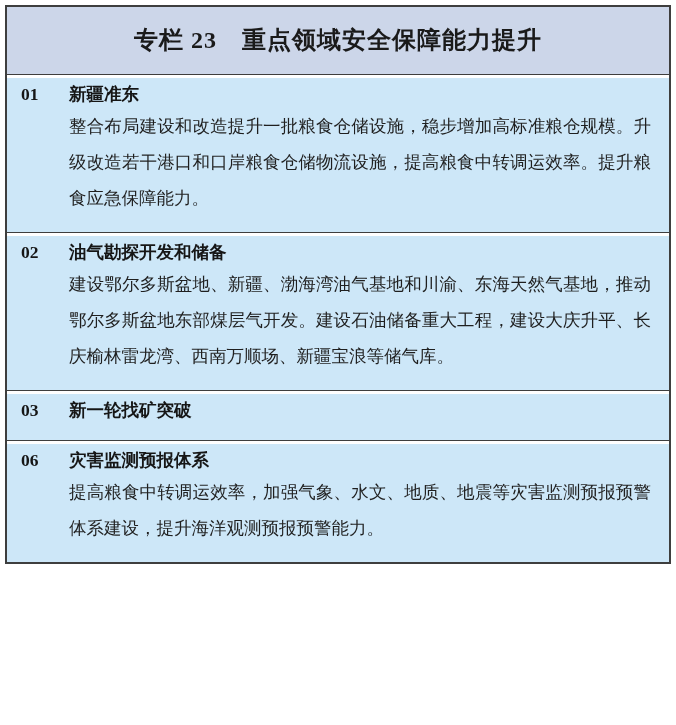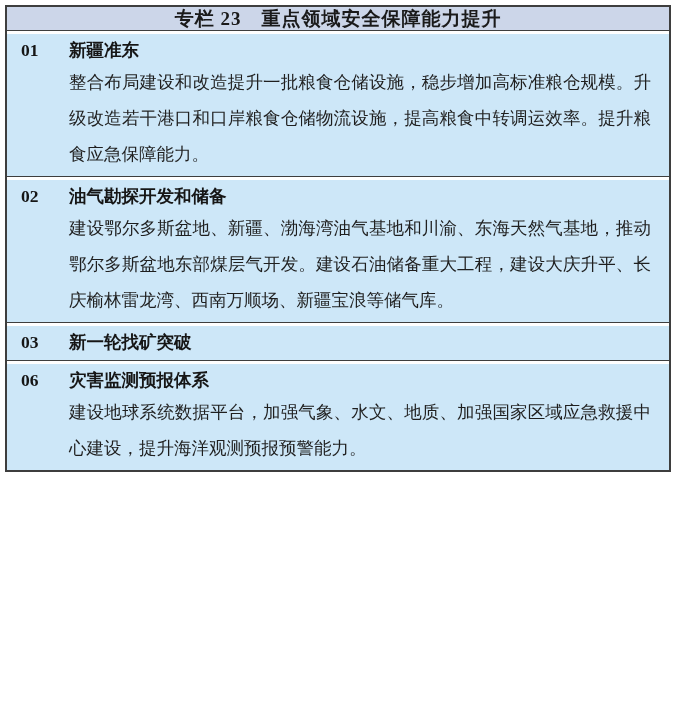--- a/index.html
+++ b/index.html
@@ -18,29 +18,29 @@
     box-sizing: border-box;
     border: 2px solid #3e3e3e;
     background: #ffffff;
   }
   .panel-header {
     background: #ccd6e9;
     border-bottom: 1px solid #3e3e3e;
     margin-bottom: 3px;
     text-align: center;
     font-weight: bold;
-    font-size: 19px;
+    font-size: 24px;
     line-height: 23px;
-    padding: 0 0;
+    padding: 22px 0;
     letter-spacing: 1px;
     color: #1a1a1a;
   }
   .section {
     background: #cde7f8;
-    padding: 2px 18px 4px 14px;
+    padding: 2px 18px 16px 14px;
   }
   .section:not(:last-child) {
     border-bottom: 1px solid #3e3e3e;
     margin-bottom: 3px;
   }
   .section-head {
     display: flex;
     font-weight: bold;
     font-size: 17.5px;
     line-height: 28px;
@@ -90,16 +90,16 @@
     </div>
   </div>
 
 
 
   <div class="section">
     <div class="section-head">
       <span class="section-number">06</span>
       <span class="section-title">灾害监测预报体系</span>
     </div>
-    <div class="section-body">建设地球系统数据平台，加强气象、水文、地质、加强国家区域应急救援中心建设，提升海洋观测预报预警能力。</div>
+    <div class="section-body">提高粮食中转调运效率，加强气象、水文、地质、地震等灾害监测预报预警体系建设，提升海洋观测预报预警能力。</div>
   </div>
 
 </div>
 
 </body></html>

